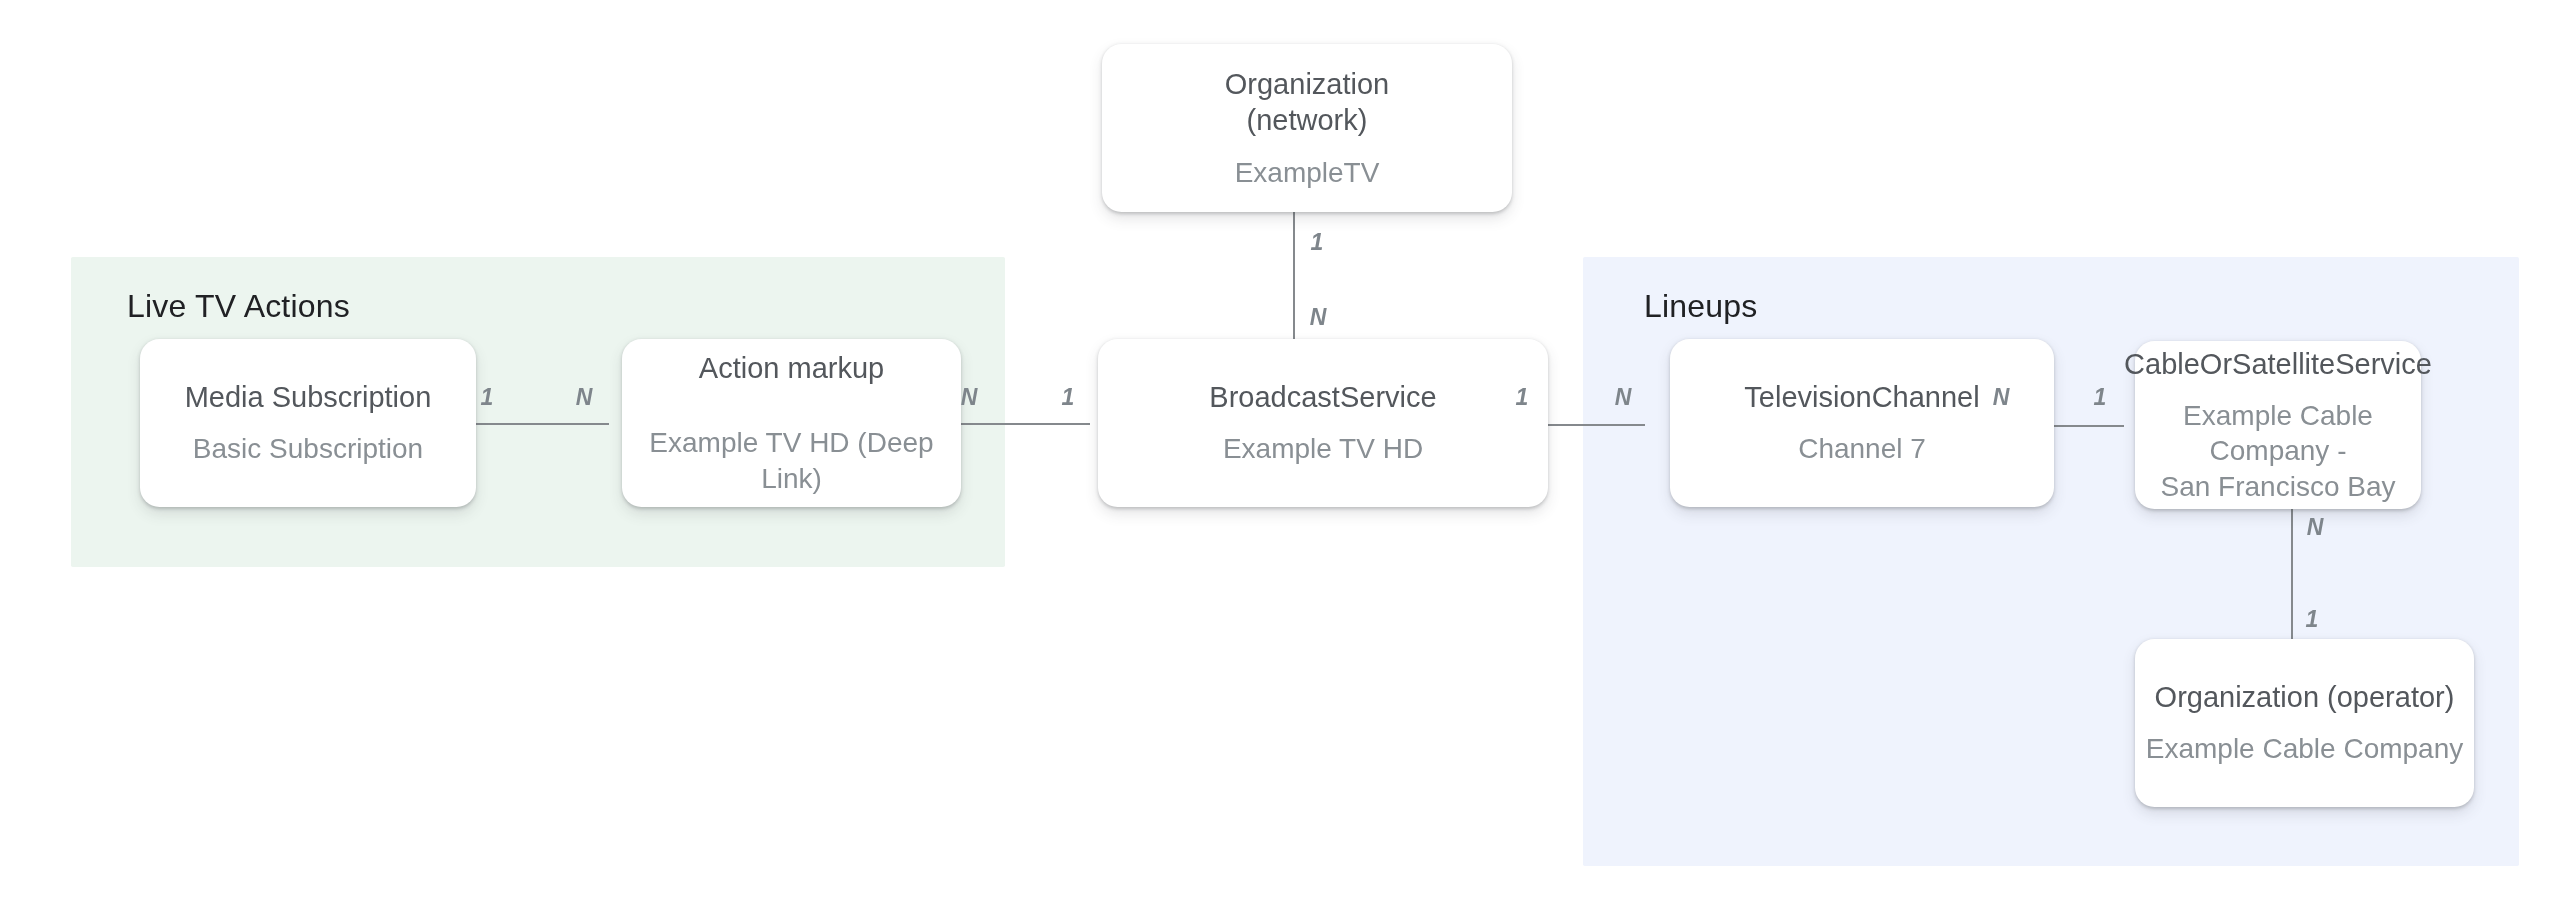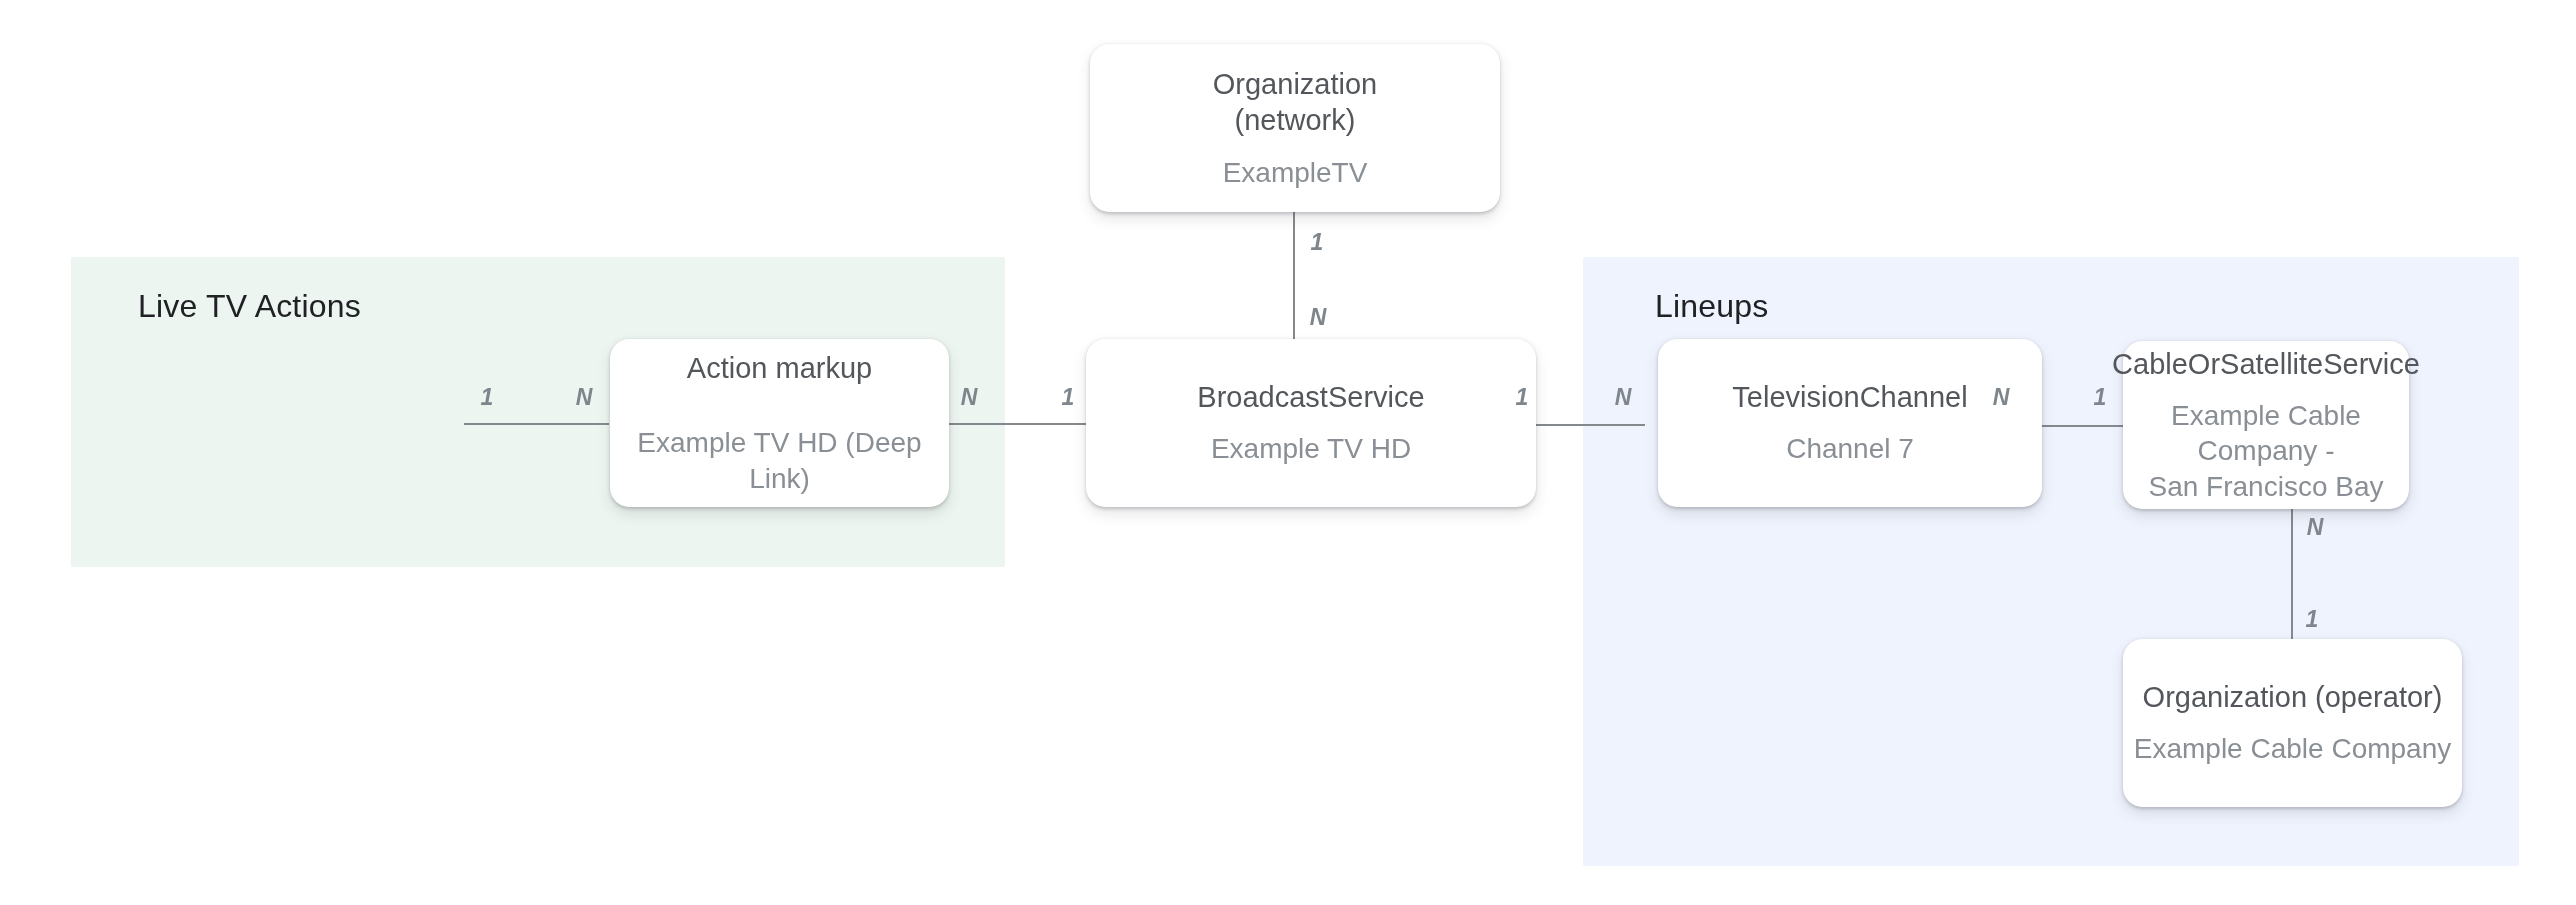--- a/index.html
+++ b/index.html
@@ -16,36 +16,36 @@
   .region.green { background: #ECF5EF; }
   .region.blue  { background: #EFF3FD; }
 
   .region-title {
     position: absolute;
     font-size: 32px;
     font-weight: 400;
     color: #202124;
     letter-spacing: 0.2px;
     white-space: nowrap;
-    margin-left: 11px;
   }
 
   .node {
     position: absolute;
     background: #ffffff;
     border-radius: 19.5px;
     box-shadow: 0 1.8px 3.5px rgba(60,64,67,0.25), 0 6.2px 14px rgba(60,64,67,0.13);
     display: flex;
     flex-direction: column;
     align-items: center;
     justify-content: center;
     text-align: center;
     padding: 0 7px;
     box-sizing: border-box;
     z-index: 2;
+    margin-left: 12px;
   }
   .node-title {
     font-size: 29px;
     font-weight: 400;
     color: #53575C;
     line-height: 1.25;
     white-space: pre-line;
   }
   .node-subtitle {
     margin-top: 16px;
@@ -106,20 +106,24 @@
 
   <div class="card" style="left:2315px; top:527px;">N</div>
   <div class="card" style="left:2312px; top:619px;">1</div>
 
   <div class="node" style="left:1090px; top:44px; width:410px; height:168px;">
     <div class="node-title">Organization
 (network)</div>
     <div class="node-subtitle">ExampleTV</div>
   </div>
 
+  <div class="node" style="left:128px; top:339px; width:336px; height:168px;">
+    <div class="node-title">Media Subscription</div>
+    <div class="node-subtitle">Basic Subscription</div>
+  </div>
 
   <div class="node" style="left:610px; top:339px; width:339px; height:168px;gap:23px;">
     <div class="node-title">Action markup</div>
     <div class="node-subtitle">Example TV HD (Deep Link)</div>
   </div>
 
   <div class="node" style="left:1086px; top:339px; width:450px; height:168px;text-align:right;">
     <div class="node-title">BroadcastService</div>
     <div class="node-subtitle">Example TV HD</div>
   </div>

